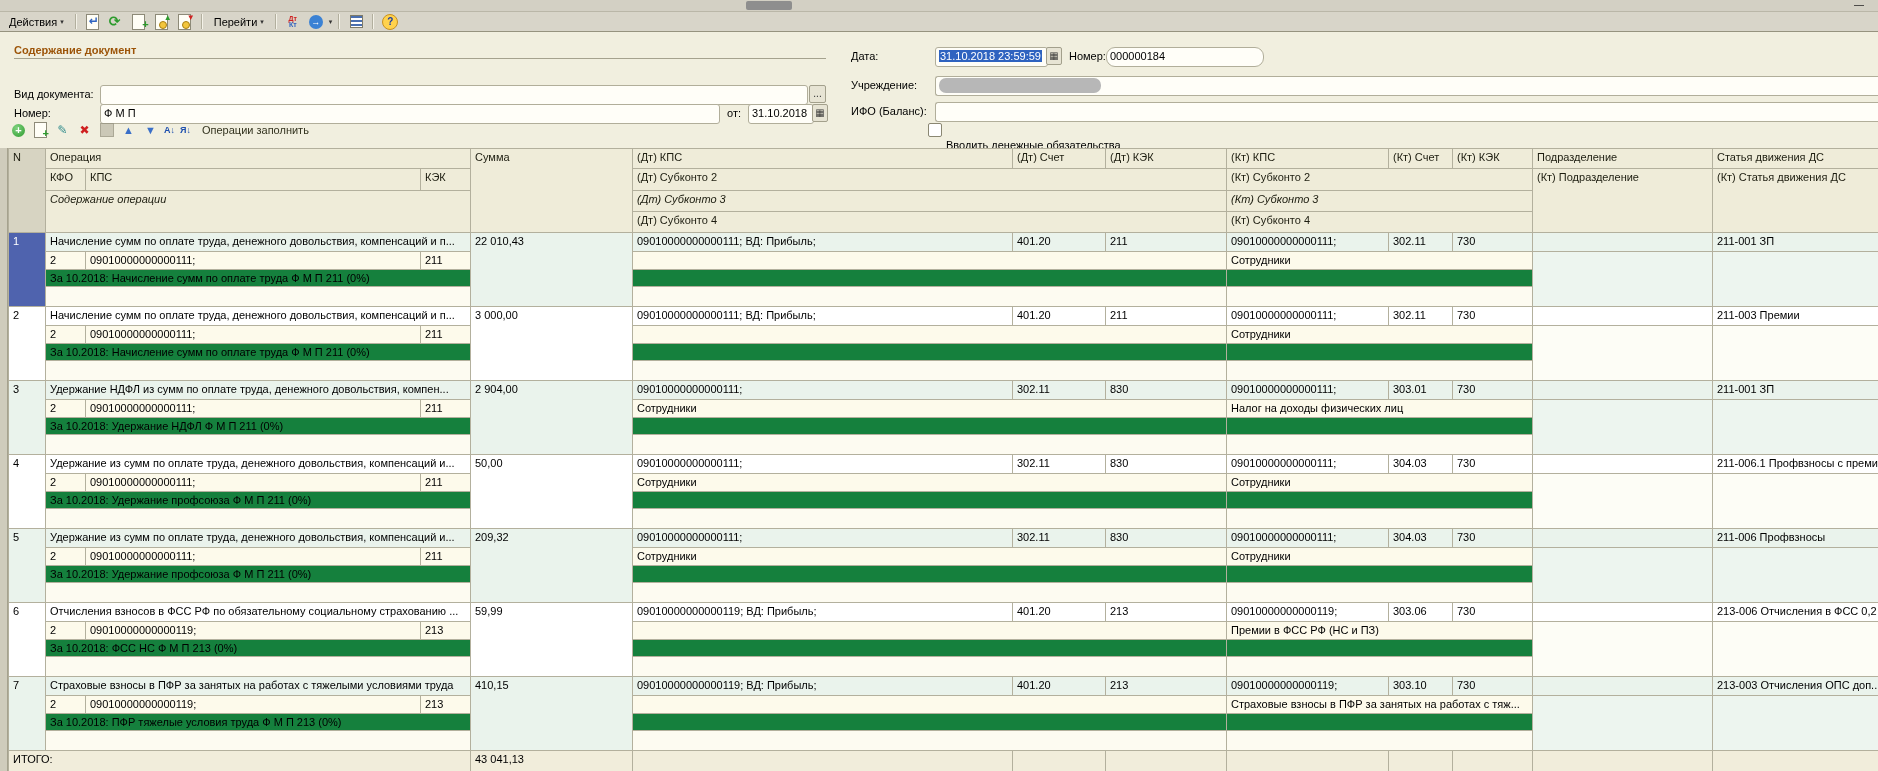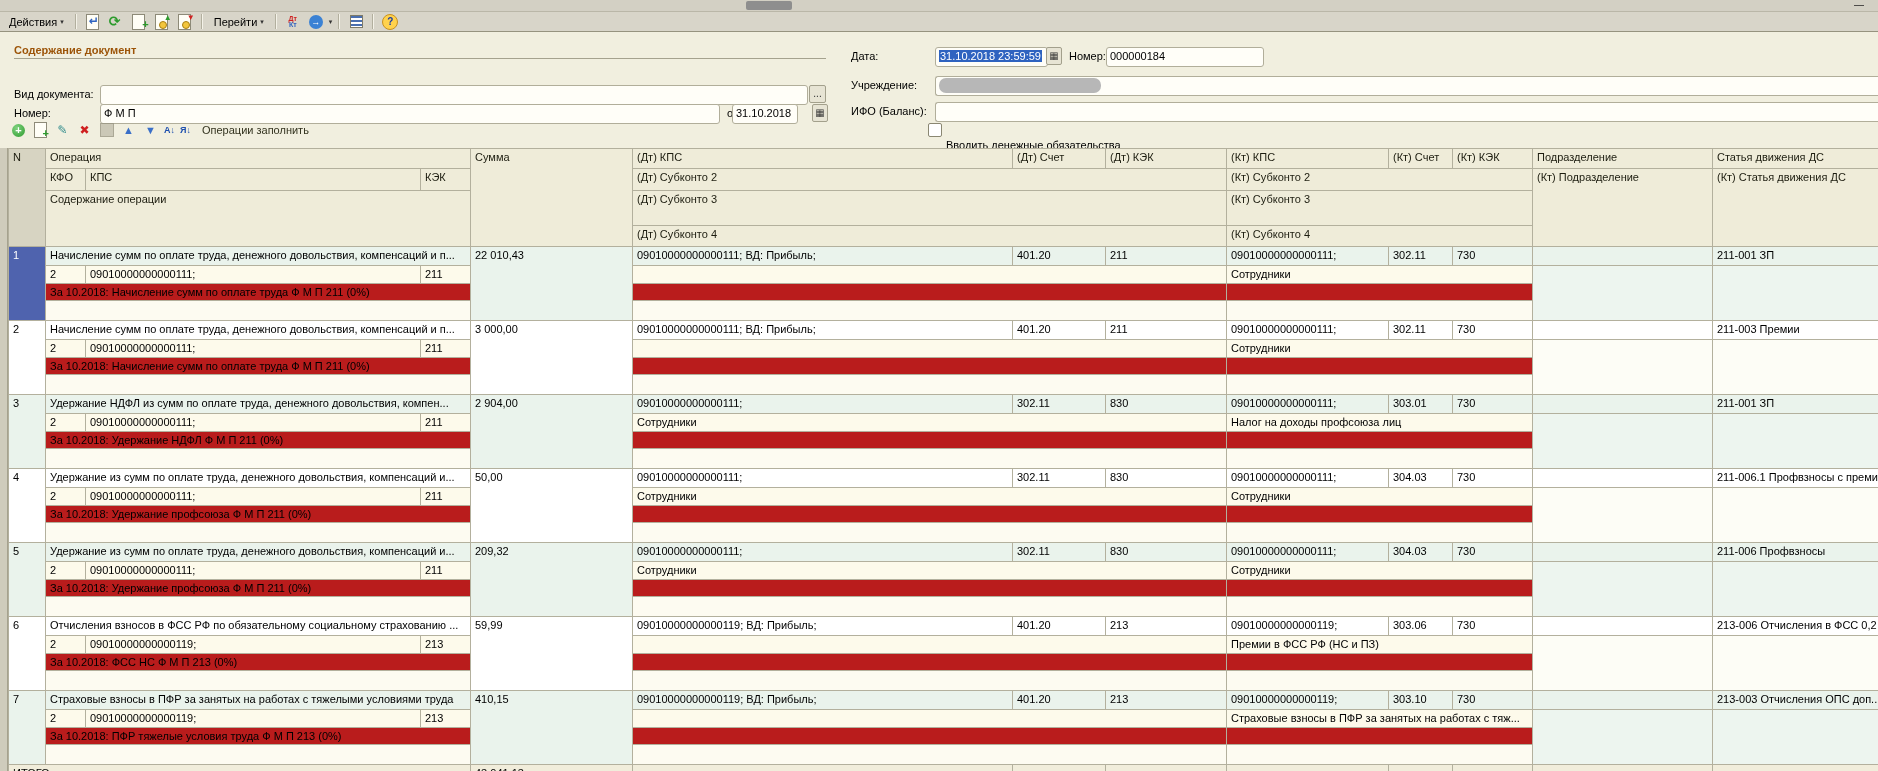--- a/index.html
+++ b/index.html
@@ -42,27 +42,27 @@
   .gray-ic{width:12px;height:12px;background:#c2bfae;border:1px solid #9a9784;opacity:.8;}
   .sort-ic{font-size:9px;line-height:9px;display:inline-flex;align-items:center;}
   
   #gutter{position:absolute;left:0;top:148px;width:8px;height:623px;background:#cfccbc;border-right:1px solid #a5a28e;box-sizing:border-box;}
   #grid-wrap{position:absolute;left:8px;top:148px;width:1870px;height:623px;overflow:hidden;}
   table#grid{border-collapse:collapse;table-layout:fixed;width:1870px;}
   #grid td,#grid th{border:1px solid #b3b09d;padding:1px 4px;vertical-align:top;white-space:nowrap;overflow:hidden;
                     font-weight:normal;text-align:left;line-height:14px;box-sizing:border-box;}
   #grid thead th{background:#efecd9;color:#1d1d10;}
   #grid thead th.nhead{background:#d7d4c2;}
-  tr.hr1{height:20px;}tr.hr2{height:22px;}tr.hr3{height:35px;}tr.hr4{height:21px;}
+  tr.hr1{height:20px;}tr.hr2{height:22px;}tr.hr3{height:21px;font-style:italic;}tr.hr4{height:21px;}
   tr.ln1{height:19px;}tr.ln2{height:18px;}tr.ln3{height:17px;}tr.ln4{height:20px;}
   tr.ftr{height:32px;}
   td.p1{background:#eaf3ec;}
   td.p0{background:#ffffff;}
   td.l2{background:#fdfaeb;}
-  td.l3{background:#b91c1c;}
+  td.l3{background:#15803d;}
   td.l4{background:#fdfbf1;}
   td.sideM.p1{background:#edf5ef;}
   td.sideM.p0{background:#fdfdf6;}
   td.ncell{text-align:right;padding-right:5px;}
   td.nsel{background:#4f63ae !important;color:#fff;}
   td.sum{text-align:right;padding-right:4px;}
   td.kfo{text-align:center;}
   #grid tfoot td{background:#f1eddb;border-top:1px solid #87846e;}
   td.total-lbl{text-align:right;padding-right:4px;}
 </style>
@@ -128,28 +128,28 @@
 <div id="section-title">Содержание документ</div>
 <div id="section-line"></div>
 
 <span class="flabel" style="left:14px;top:88px;">Вид документа:</span>
 <div class="field" style="left:100px;top:85px;width:700px;"></div>
 <div class="sq-btn" style="left:809px;top:85px;">...</div>
 
 <span class="flabel" style="left:14px;top:107px;">Номер:</span>
 <div class="field" style="left:100px;top:104px;width:612px;">Ф М П</div>
 <span class="flabel" style="left:727px;top:107px;">от:</span>
-<div class="field" style="left:732px;top:104px;width:58px;">31.10.2018</div>
+<div class="field" style="left:748px;top:104px;width:58px;">31.10.2018</div>
 <div class="sq-btn" style="left:812px;top:104px;width:16px;">▦</div>
 
 <span class="flabel" style="left:851px;top:50px;">Дата:</span>
 <div class="field" style="left:935px;top:47px;width:105px;"><span class="hl">31.10.2018 23:59:59</span></div>
 <div class="sq-btn" style="left:1046px;top:47px;width:16px;">▦</div>
 <span class="flabel" style="left:1069px;top:50px;">Номер:</span>
-<div class="field" style="left:1106px;top:47px;width:150px;">000000184</div>
+<div class="field" style="left:1106px;top:47px;width:150px;border-radius:9px;">000000184</div>
 
 <span class="flabel" style="left:851px;top:79px;">Учреждение:</span>
 <div class="field" style="left:935px;top:76px;width:937px;border-right:none;border-radius:3px 0 0 3px;"></div>
 <div id="uchr-redaction"></div>
 
 <span class="flabel" style="left:851px;top:105px;">ИФО (Баланс):</span>
 <div class="field" style="left:935px;top:102px;width:937px;border-right:none;border-radius:3px 0 0 3px;"></div>
 
 <div id="dm-checkbox"></div>
 <span id="dm-label">Вводить денежные обязательства</span>
@@ -305,21 +305,21 @@
           <td class="p1">303.01</td>
           <td class="p1">730</td>
           <td class="p1"></td>
           <td class="p1">211-001 ЗП</td>
         </tr>
         <tr class="ln2">
           <td class="l2 kfo">2</td>
           <td class="l2">09010000000000111;</td>
           <td class="l2">211</td>
           <td colspan="3" class="l2">Сотрудники</td>
-          <td colspan="3" class="l2">Налог на доходы профсоюза лиц</td>
+          <td colspan="3" class="l2">Налог на доходы физических лиц</td>
           <td rowspan="3" class="sideM p1"></td>
           <td rowspan="3" class="sideM p1"></td>
         </tr>
         <tr class="ln3">
           <td colspan="3" class="l3">За 10.2018: Удержание НДФЛ Ф М П 211 (0%)</td>
           <td colspan="3" class="l3"></td>
           <td colspan="3" class="l3"></td>
         </tr>
         <tr class="ln4">
           <td colspan="3" class="l4"></td>

